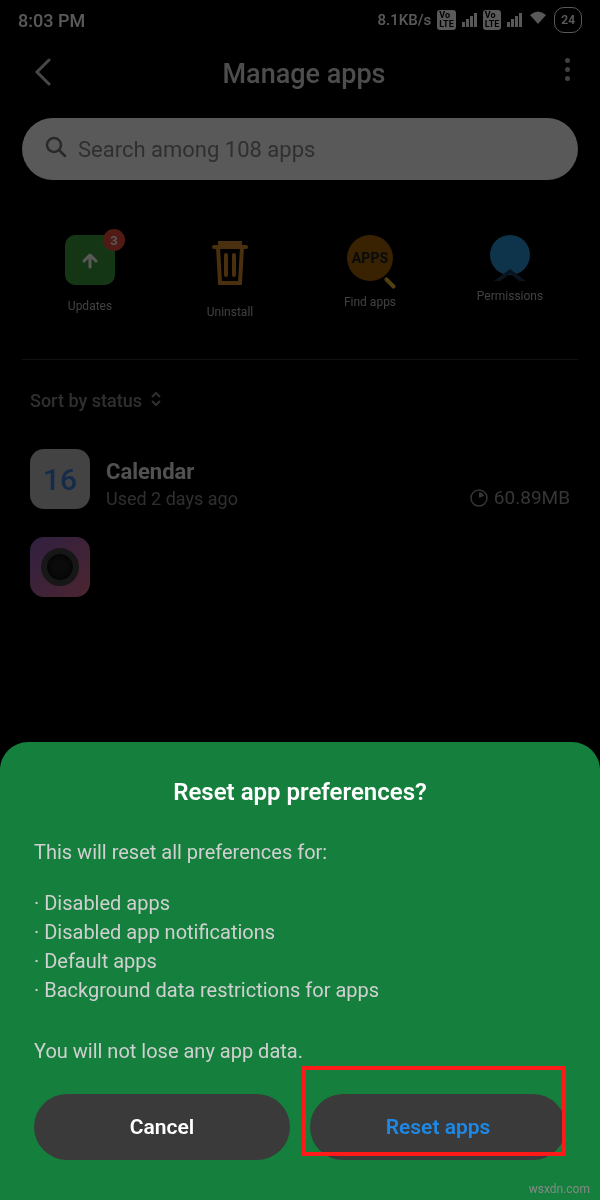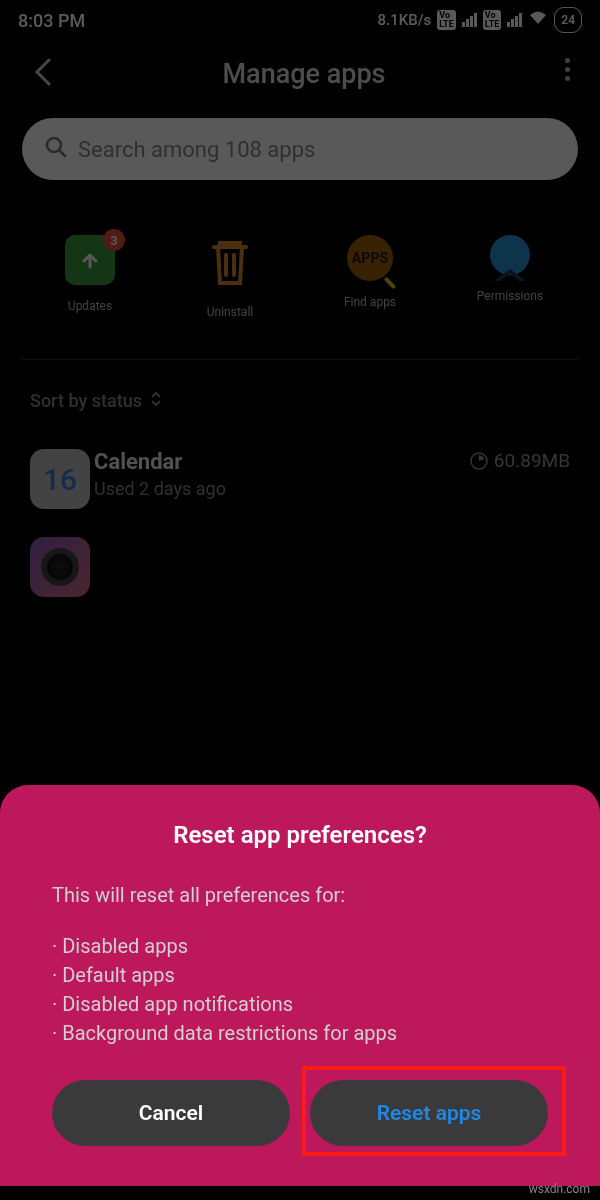--- a/index.html
+++ b/index.html
@@ -100,43 +100,43 @@
     width:40px; height:40px; background:#2a94d8; border-radius:50%; position:relative;
   }
   .permissions-bow {
     position:absolute; bottom:-6px; left:4px; width:32px; height:12px;
     background:#1a3a5a; clip-path: polygon(0 100%, 50% 0, 100% 100%, 80% 100%, 50% 40%, 20% 100%);
   }
   .divider { height: 1px; background: #333; margin: 10px 22px 30px; }
   
   .sort-row { padding: 0 30px 24px; color:#888; font-size:18px; font-weight:500; display:flex; align-items:center; gap:8px; }
   
-  .app-row { display:flex; align-items:flex-start; padding: 14px 30px; gap: 4px; }
+  .app-row { display:flex; align-items:flex-end; padding: 14px 30px; gap: 16px; }
   .app-icon {
     width: 60px; height: 60px; border-radius: 14px;
     display:flex; align-items:center; justify-content:center;
   }
   .calendar-app { background:#bfbfbf; color:#3b7bd4; font-size:30px; font-weight:500; }
   .camera-app {
     background: linear-gradient(135deg,#8a5cb8,#d86a8a);
     position:relative;
   }
   .camera-lens {
     width:38px; height:38px; border-radius:50%; background:#222;
     border:6px solid #444; box-shadow: inset 0 0 8px #000;
   }
   .app-info { flex:1; }
   .app-name { font-size:22px; font-weight:700; color:#e8e8e8; }
   .app-sub { font-size:18px; color:#888; margin-top:4px; }
   .app-size { font-size:19px; color:#999; display:flex; align-items:center; gap:6px; }
   
   .dialog {
-    position:absolute; left:0; right:0; bottom:14px;
-    background:#be185d; border-radius: 28px 28px 0 0;
-    padding: 36px 52px 40px; z-index:10;
+    position:absolute; left:0; right:0; bottom:0;
+    background:#15803d; border-radius: 28px 28px 0 0;
+    padding: 36px 34px 40px; z-index:10;
   }
   .dialog-title { text-align:center; font-size:24px; font-weight:600; color:#fff; margin-bottom:32px; }
   .dialog-body { font-size:20px; color:#d0d0d0; line-height:1.45; }
   .dialog-body p { margin-bottom: 22px; }
   .dialog-body ul { list-style:none; margin-bottom: 32px; }
   .dialog-body li::before { content:"· "; }
   .dialog-actions { display:flex; gap:20px; margin-top:28px; }
   .dialog-btn {
     flex:1; height:66px; border-radius:33px; background:#3a3a3a;
     display:flex; align-items:center; justify-content:center;
@@ -275,24 +275,25 @@
 </div>
 
 <div class="dim-overlay"></div>
 
 <div class="dialog">
   <div class="dialog-title">Reset app preferences?</div>
   <div class="dialog-body">
     <p>This will reset all preferences for:</p>
     <ul>
       <li>Disabled apps</li>
+      <li>Disabled app notifications</li>
       <li>Default apps</li>
-      <li>Disabled app notifications</li>
       <li>Background data restrictions for apps</li>
     </ul>
+    <p>You will not lose any app data.</p>
   </div>
   <div class="dialog-actions">
     <div class="dialog-btn">Cancel</div>
     <div class="dialog-btn primary">Reset apps</div>
   </div>
 </div>
 
 <div class="highlight" style="left:302px; top:1066px; width:264px; height:90px;"></div>
 
 <div class="watermark">wsxdn.com</div>

